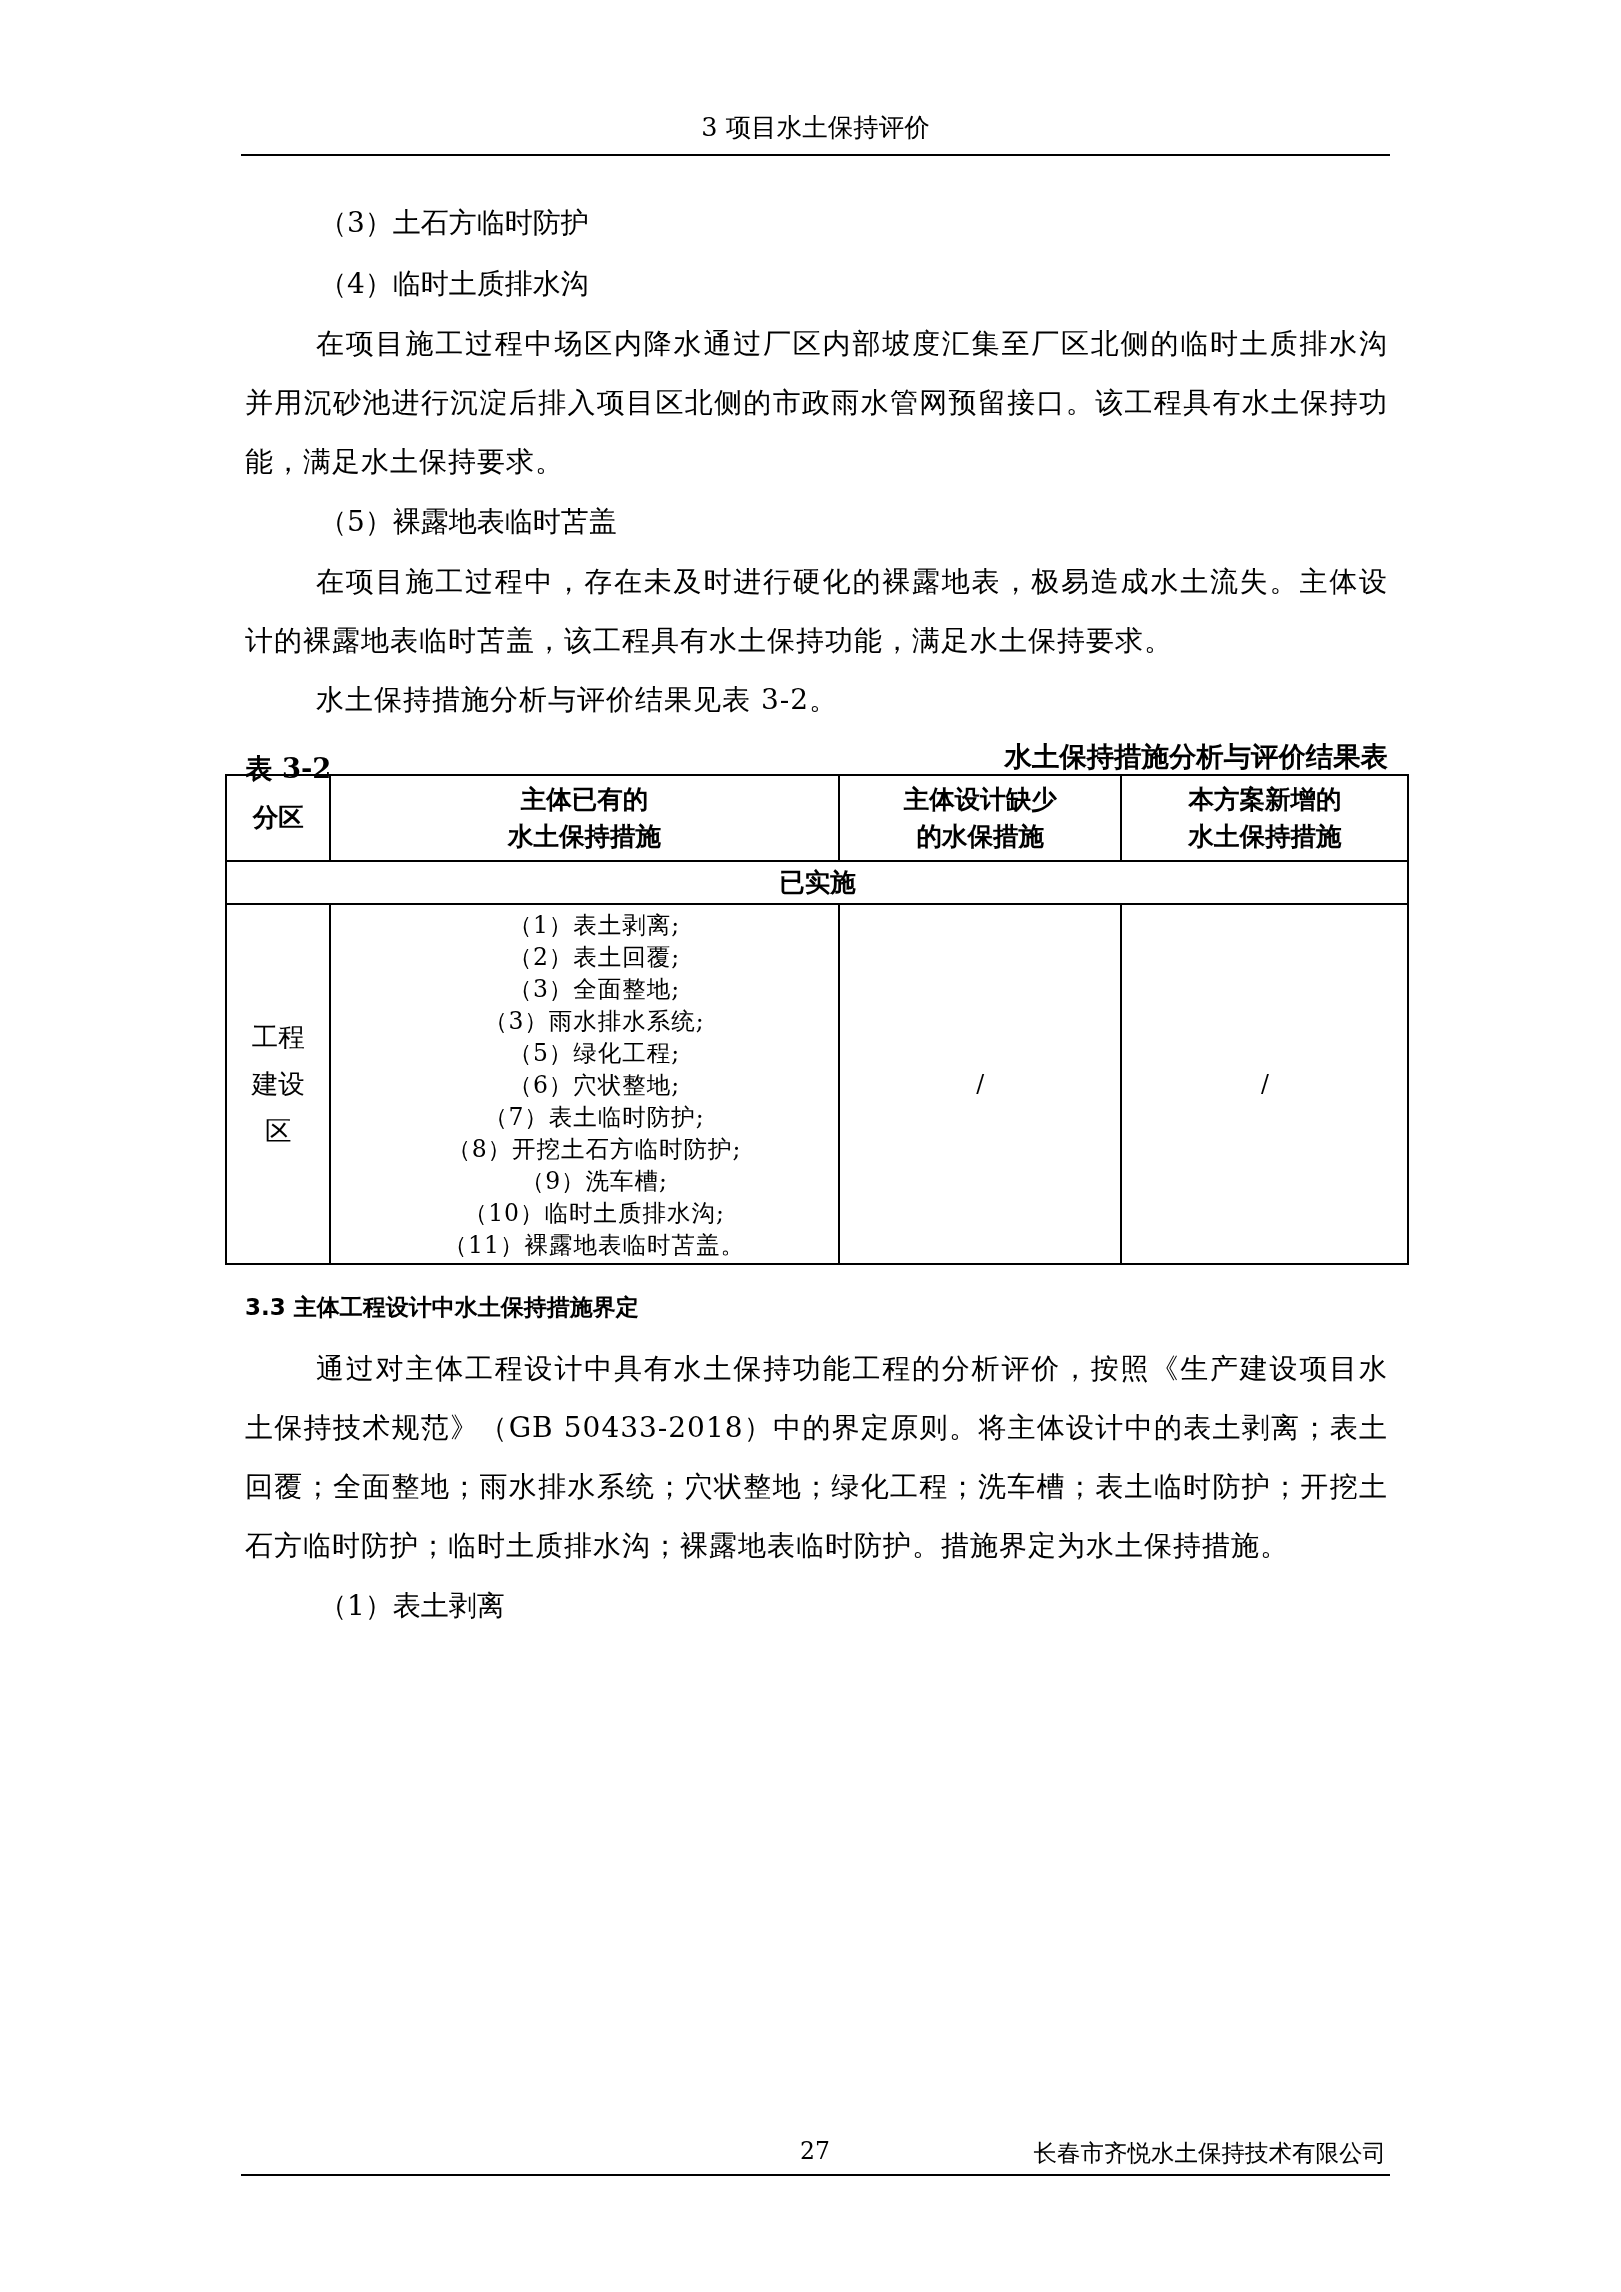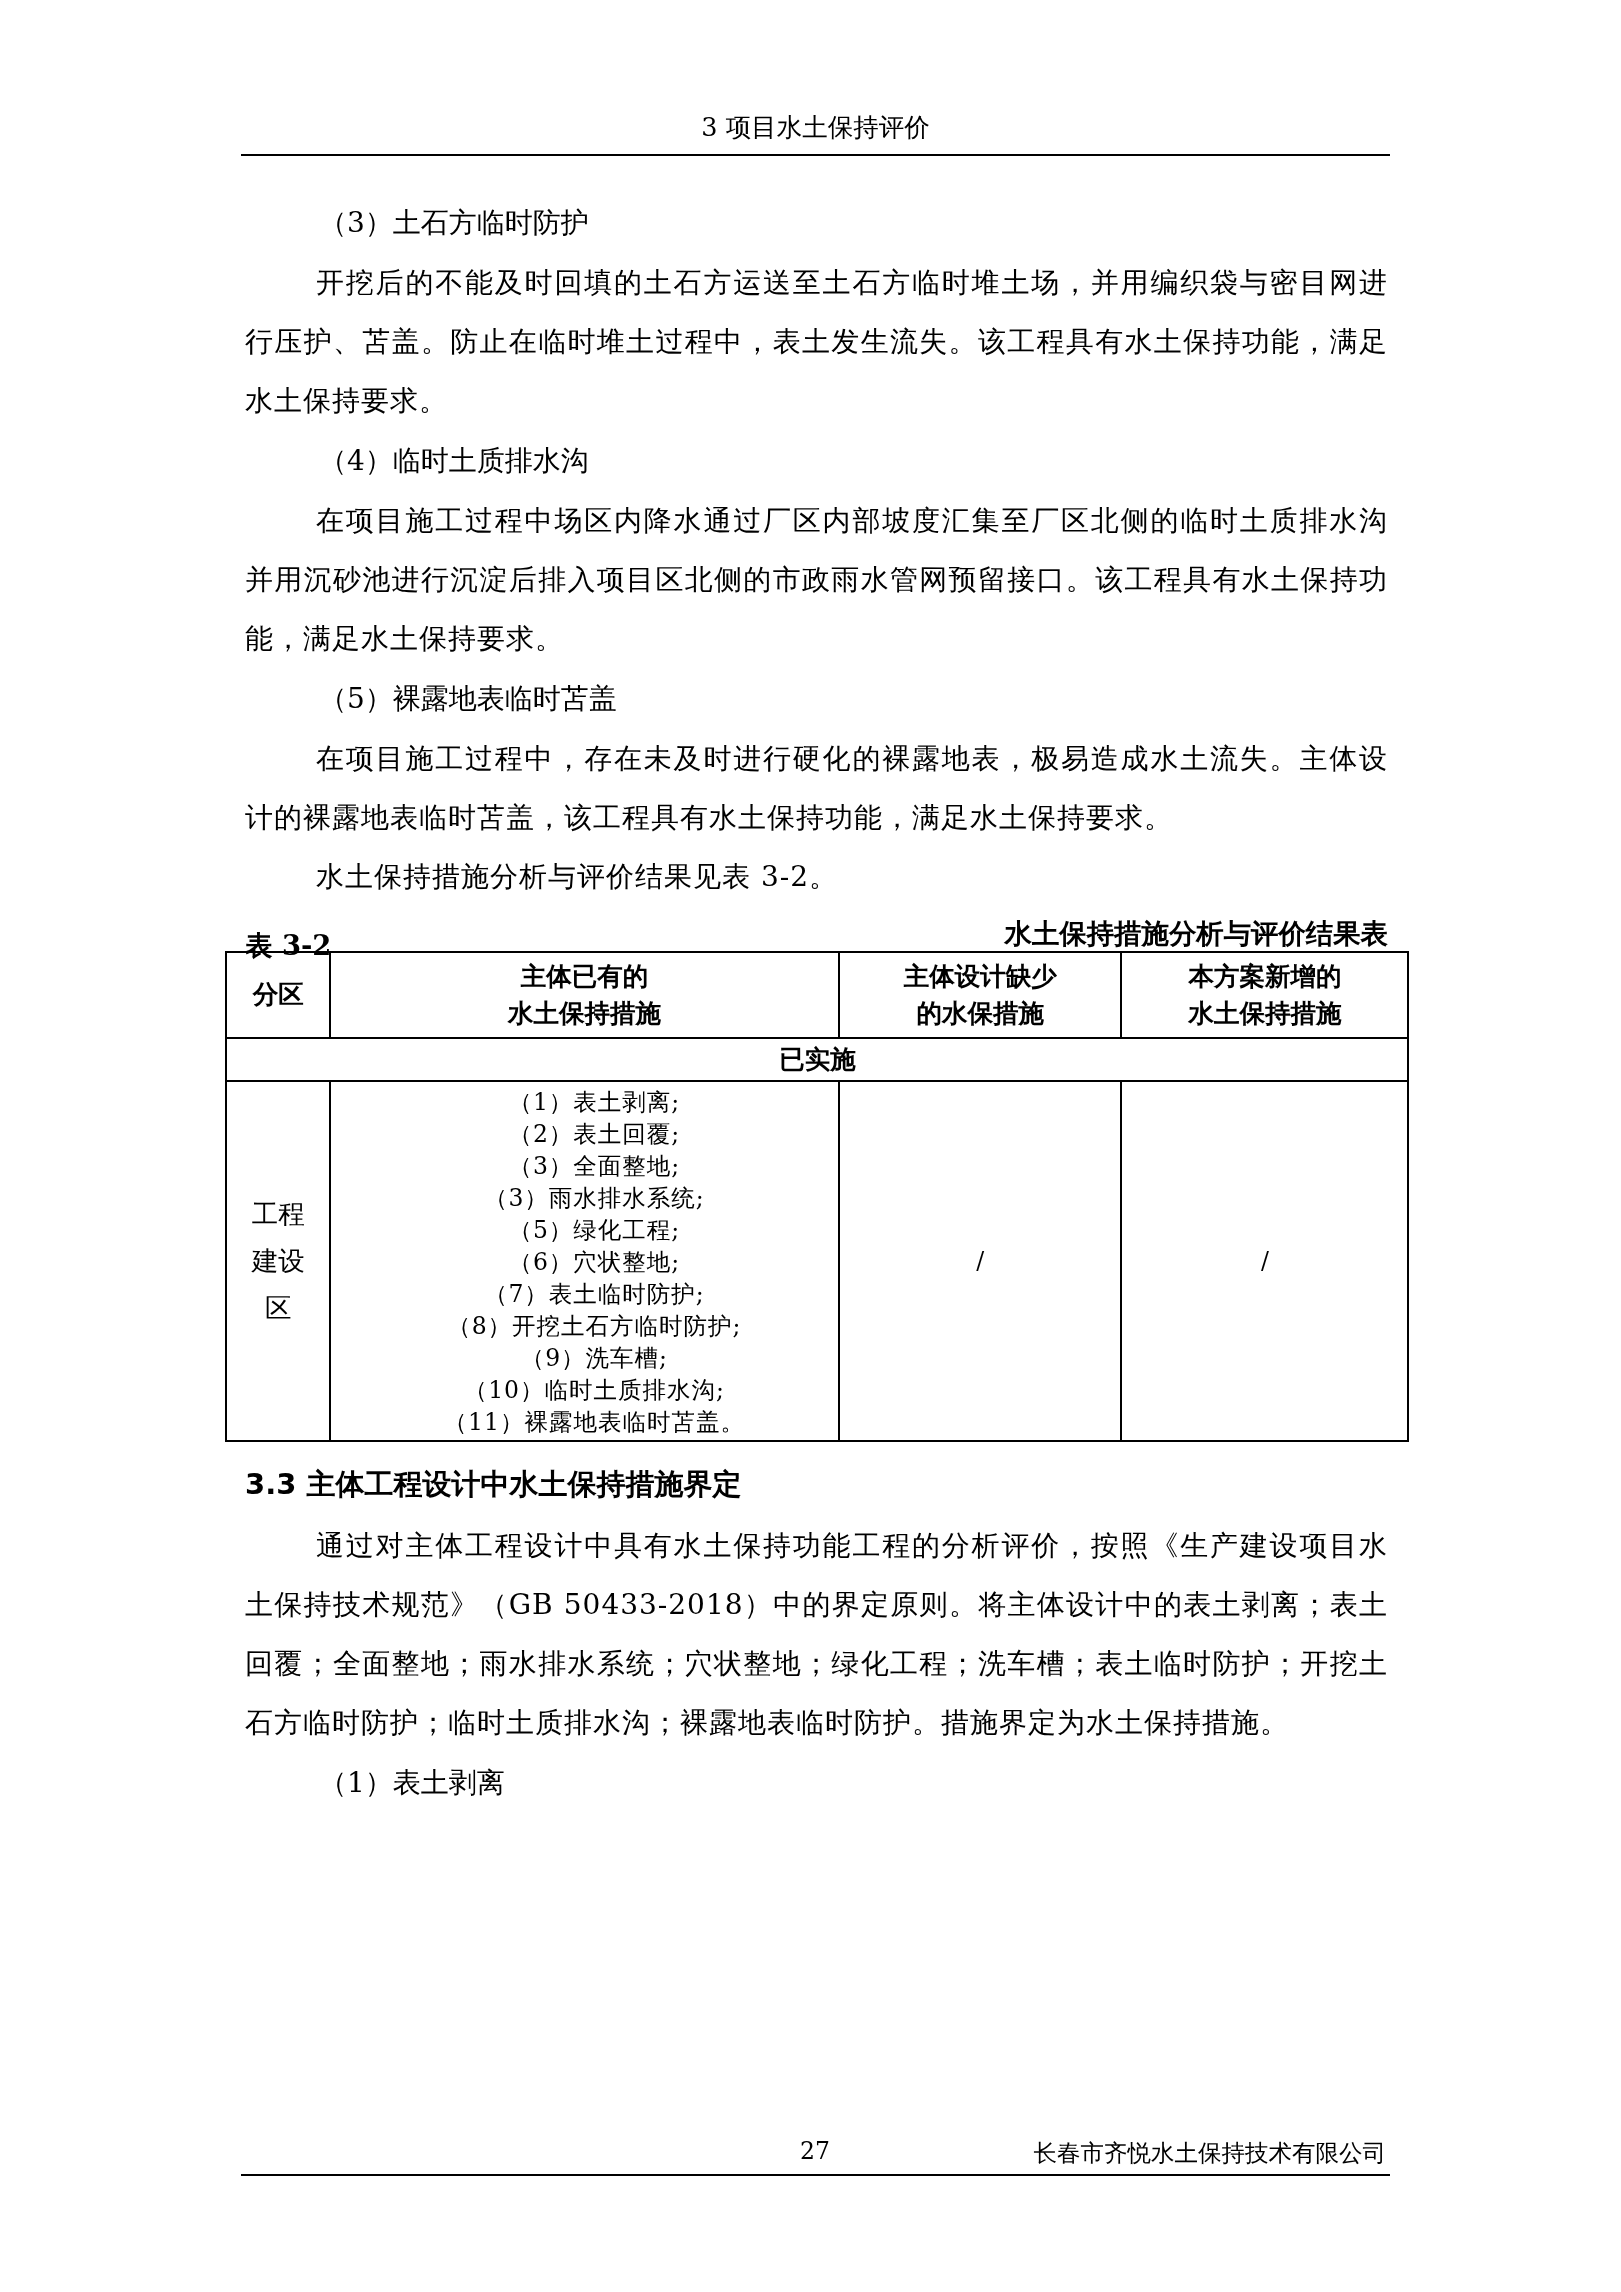--- a/index.html
+++ b/index.html
@@ -42,21 +42,21 @@
   table.t .col2 { width: 557px; }
   table.t .col3 { width: 312px; }
   table.t .col4 { width: 317px; }
   table.t .section-row td { height: 41px; font-weight: bold; font-size: 25.5px; }
   table.t .zone-cell { font-weight: normal; font-size: 26.5px; line-height: 47px; }
   .measure-list { text-align: left; padding: 3.9px 0 2px 19.6px !important; vertical-align: top !important; }
   .measure-item { line-height: 32px; font-size: 23.5px; letter-spacing: 1px; }
   .slash { font-size: 23.5px; }
   .h2 {
     font-family: "DejaVu Sans", "Liberation Sans", sans-serif;
-    font-weight: bold; font-size: 29px; line-height: 47px; margin: 19.6px 0 7.8px 0;
+    font-weight: bold; font-size: 23px; line-height: 47px; margin: 19.6px 0 7.8px 0;
   }
   .footer {
     position: absolute; left: 241px; top: 2137px; width: 1149px; height: 39px;
     font-size: 23.5px;
   }
   .footer .page { position: absolute; left: 559px; top: 0; }
   .footer .company { position: absolute; right: 4px; top: 0; }
   .footer-rule {
     position: absolute; left: 241px; top: 2174px; width: 1149px;
     border-top: 2.9px solid #000;
@@ -64,21 +64,20 @@
 </style>
 </head>
 <body>
 
 <div class="header">3  项目水土保持评价</div>
 <div class="header-rule"></div>
 
 <div class="content">
 
   <div class="sub-heading">（3）土石方临时防护</div>
-  <p class="p">开挖后的不能及时回填的土石方运送至土石方临时堆土场，并用编织袋与密目网进行压护、苫盖。防止在临时堆土过程中，表土发生流失。该工程具有水土保持功能，满足水土保持要求。</p>
 
   <div class="sub-heading">（4）临时土质排水沟</div>
   <p class="p">在项目施工过程中场区内降水通过厂区内部坡度汇集至厂区北侧的临时土质排水沟并用沉砂池进行沉淀后排入项目区北侧的市政雨水管网预留接口。该工程具有水土保持功能，满足水土保持要求。</p>
 
   <div class="sub-heading">（5）裸露地表临时苫盖</div>
   <p class="p">在项目施工过程中，存在未及时进行硬化的裸露地表，极易造成水土流失。主体设计的裸露地表临时苫盖，该工程具有水土保持功能，满足水土保持要求。</p>
 
   <p class="p">水土保持措施分析与评价结果见表 3-2。</p>
 
   <div class="table-caption">

